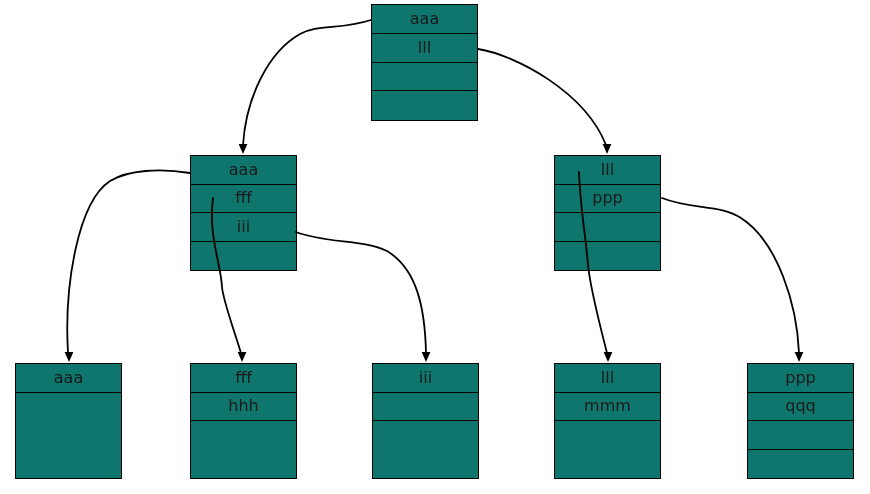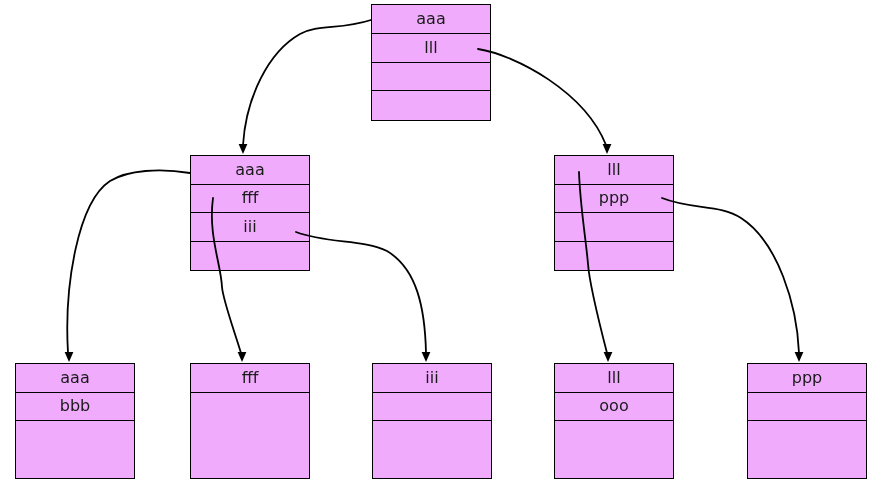--- a/index.html
+++ b/index.html
@@ -10,25 +10,25 @@
   .canvas {
     position: relative;
     width: 870px;
     height: 494px;
     background: #ffffff;
     font-family: "DejaVu Sans", "Liberation Sans", sans-serif;
     overflow: hidden;
   }
   .node {
     position: absolute;
-    width: 120px;
+    width: 107px;
     height: 116px;
     box-sizing: border-box;
     border: 1px solid #000000;
-    background: #f0abfc;
+    background: #0f766e;
     display: grid;
     grid-template-rows: repeat(4, 1fr);
   }
   .cell {
     border-bottom: 1px solid #000000;
     display: flex;
     align-items: center;
     justify-content: center;
     font-size: 16px;
     color: #1a1a1a;
@@ -77,43 +77,44 @@
 
   <div class="node" style="left:554px; top:155px;">
     <div class="cell">lll</div>
     <div class="cell">ppp</div>
     <div class="cell"></div>
     <div class="cell"></div>
   </div>
 
   <div class="node" style="left:15px; top:363px;">
     <div class="cell">aaa</div>
-    <div class="cell">bbb</div>
     <div class="cell"></div>
   </div>
 
   <div class="node" style="left:190px; top:363px;">
     <div class="cell">fff</div>
+    <div class="cell">hhh</div>
     <div class="cell"></div>
   </div>
 
   <div class="node" style="left:372px; top:363px;">
     <div class="cell">iii</div>
     <div class="cell"></div>
     <div class="cell"></div>
   </div>
 
   <div class="node" style="left:554px; top:363px;">
     <div class="cell">lll</div>
-    <div class="cell">ooo</div>
+    <div class="cell">mmm</div>
     <div class="cell"></div>
   </div>
 
   <div class="node" style="left:747px; top:363px;">
     <div class="cell">ppp</div>
+    <div class="cell">qqq</div>
     <div class="cell"></div>
     <div class="cell"></div>
   </div>
 
   <svg class="edges-layer" width="870" height="494" viewBox="0 0 870 494">
 
     <path d="M 371 20 C 340 30, 318 24, 300 34 C 268 52, 246 98, 243 145"></path>
     <polygon points="243,154 238.6,144 247.4,144"></polygon>
 
     <path d="M 478 49 C 516 55, 585 92, 606 145"></path>

